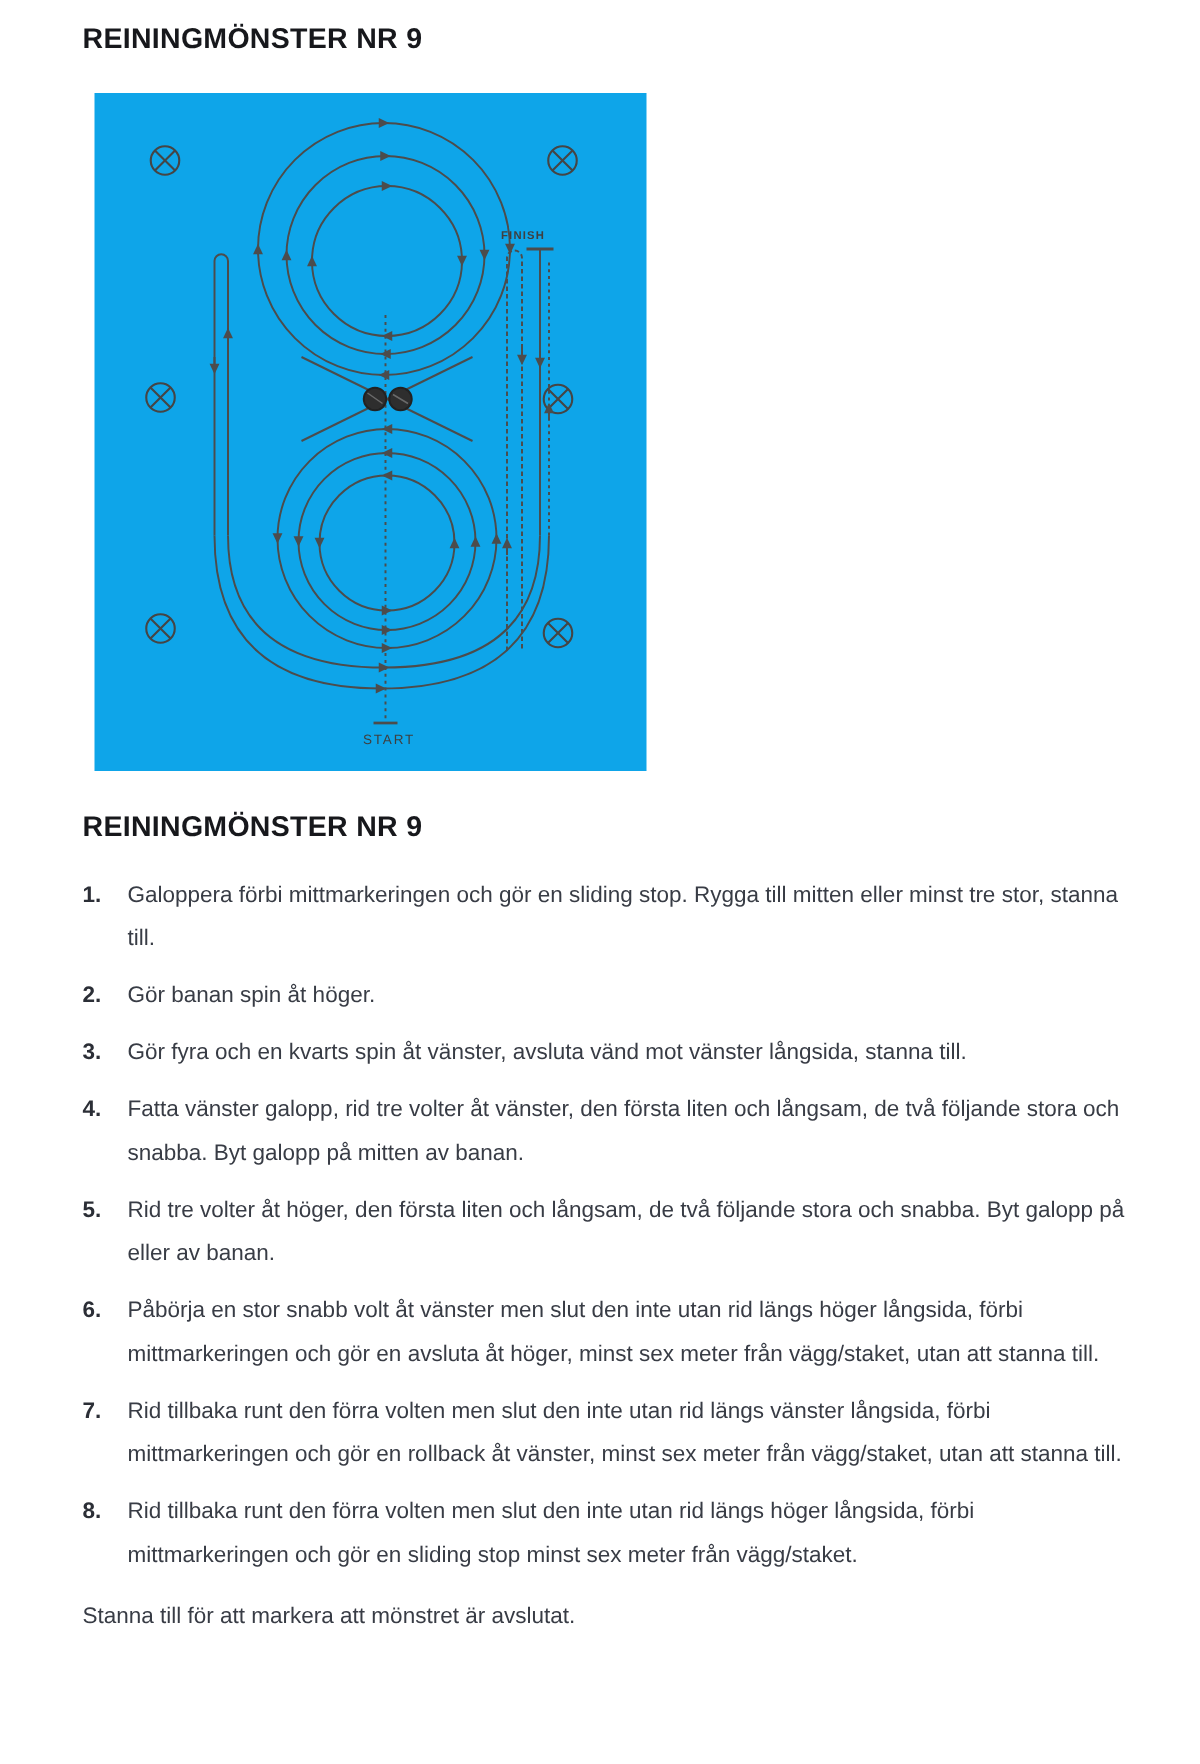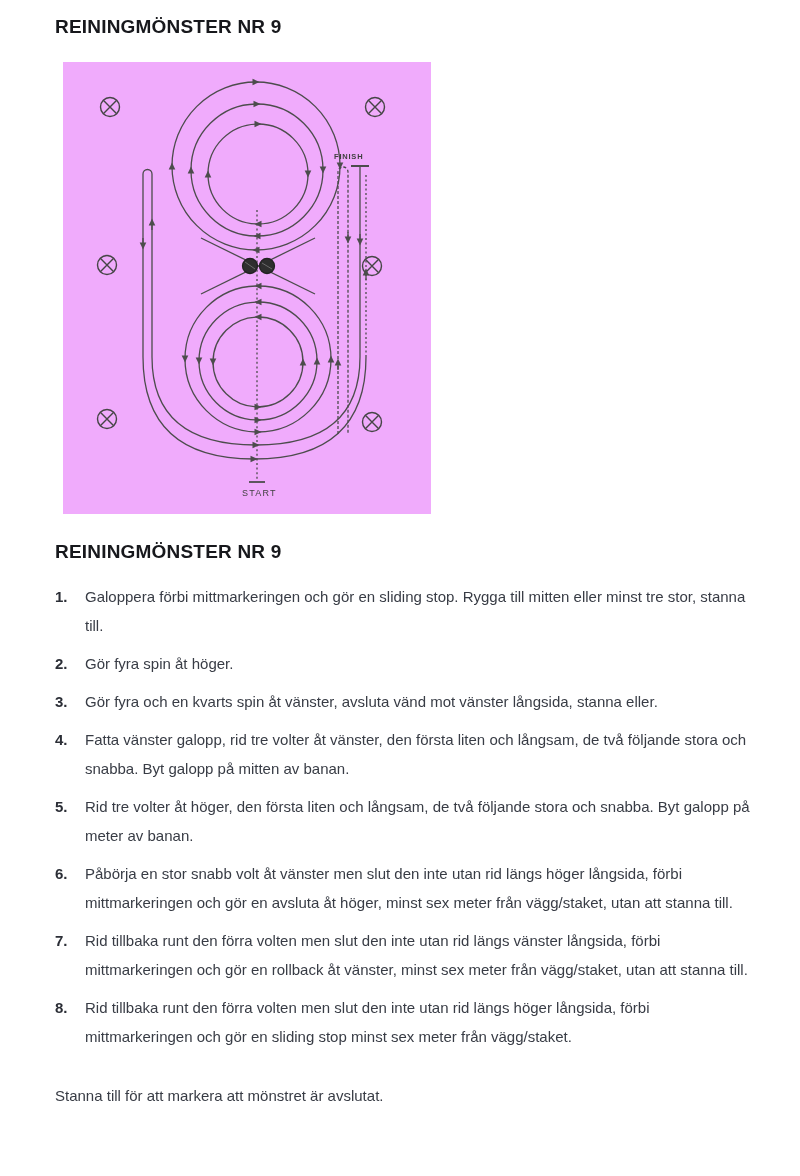--- a/index.html
+++ b/index.html
@@ -8,31 +8,31 @@
     font-family:"Liberation Sans","DejaVu Sans",sans-serif;
     color:#383c45;
   }
   .page{padding:12px 48px 0 55px;}
   .doc-title{
     font-size:19px;font-weight:bold;color:#17181c;
     letter-spacing:.2px;margin:0;padding-top:4px;
   }
   .diagram-wrap{
     margin:24px 0 0 8px;width:368px;height:452px;
-    background:#f0abfc;
+    background:#0ea5e9;
   }
   .section-title{
     font-size:19px;font-weight:bold;color:#17181c;
     letter-spacing:.2px;margin:27px 0 0 0;
   }
   .instr-list{margin-top:19px;}
   .item{display:flex;margin-bottom:9px;font-size:15px;line-height:29px;}
   .num{width:30px;flex-shrink:0;font-weight:bold;color:#2b2e36;}
   .txt{max-width:665px;}
-  .closing{font-size:15px;line-height:29px;margin-top:30px;max-width:700px;}
+  .closing{font-size:15px;line-height:29px;margin-top:12px;max-width:700px;}
   svg text{font-family:"Liberation Sans","DejaVu Sans",sans-serif;fill:#3f3f3f;}
 </style>
 </head>
 <body>
 
 <div class="page">
 
   <h1 class="doc-title">REININGMÖNSTER NR 9</h1>
 
   <div class="diagram-wrap">
@@ -133,33 +133,33 @@
 
   <h2 class="section-title">REININGMÖNSTER NR 9</h2>
 
   <div class="instr-list">
     <div class="item">
       <span class="num">1.</span>
       <span class="txt">Galoppera förbi mittmarkeringen och gör en sliding stop. Rygga till mitten eller minst tre stor, stanna till.</span>
     </div>
     <div class="item">
       <span class="num">2.</span>
-      <span class="txt">Gör fyra spin åt höger.</span>
+      <span class="txt">Gör banan spin åt höger.</span>
     </div>
     <div class="item">
       <span class="num">3.</span>
-      <span class="txt">Gör fyra och en kvarts spin åt vänster, avsluta vänd mot vänster långsida, stanna eller.</span>
+      <span class="txt">Gör fyra och en kvarts spin åt vänster, avsluta vänd mot vänster långsida, stanna till.</span>
     </div>
     <div class="item">
       <span class="num">4.</span>
       <span class="txt">Fatta vänster galopp, rid tre volter åt vänster, den första liten och långsam, de två följande stora och snabba. Byt galopp på mitten av banan.</span>
     </div>
     <div class="item">
       <span class="num">5.</span>
-      <span class="txt">Rid tre volter åt höger, den första liten och långsam, de två följande stora och snabba. Byt galopp på meter av banan.</span>
+      <span class="txt">Rid tre volter åt höger, den första liten och långsam, de två följande stora och snabba. Byt galopp på eller av banan.</span>
     </div>
     <div class="item">
       <span class="num">6.</span>
       <span class="txt">Påbörja en stor snabb volt åt vänster men slut den inte utan rid längs höger långsida, förbi mittmarkeringen och gör en avsluta åt höger, minst sex meter från vägg/staket, utan att stanna till.</span>
     </div>
     <div class="item">
       <span class="num">7.</span>
       <span class="txt">Rid tillbaka runt den förra volten men slut den inte utan rid längs vänster långsida, förbi mittmarkeringen och gör en rollback åt vänster, minst sex meter från vägg/staket, utan att stanna till.</span>
     </div>
     <div class="item">

